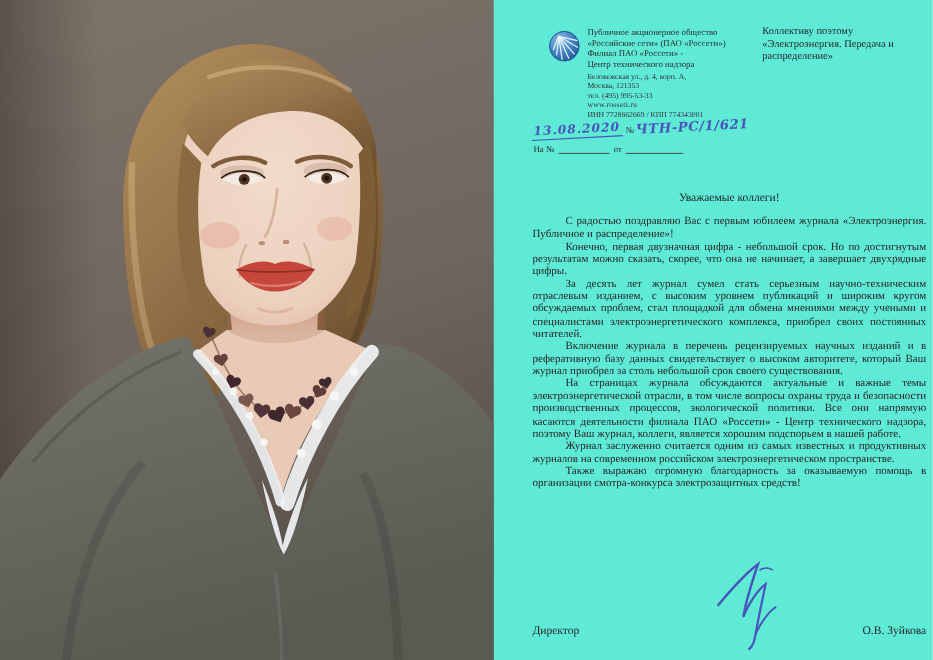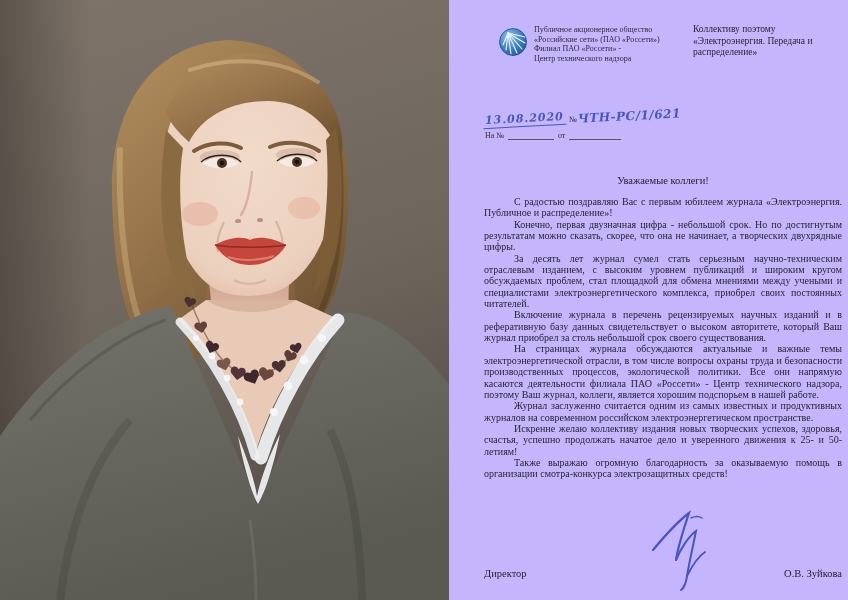--- a/index.html
+++ b/index.html
@@ -5,21 +5,21 @@
   * { margin:0; padding:0; box-sizing:border-box; }
   html,body { width:848px; height:600px; overflow:hidden; background:#fff; }
   #stage { position:relative; width:848px; height:600px; font-family:"Liberation Serif", serif; }
 
   
   #photo { position:absolute; left:0; top:0; width:449px; height:600px; }
   #photo svg { display:block; }
 
   
   #letter { position:absolute; left:449px; top:0; width:399px; height:600px;
-            background:#c4b5fd; color:#23232b; }
+            background:#5eead4; color:#23232b; }
   .abs { position:absolute; }
 
   .org-block { left:85px; top:25px; width:130px; font-size:8px; line-height:9.5px; color:#2c2c34; }
   .addr-block { left:85px; top:66px; width:130px; font-size:7px; line-height:8.4px; color:#33333b; }
   .addr-block .web { letter-spacing:.2px; }
   .recipient { left:244px; top:24px; width:150px; font-size:9.5px; line-height:11.6px; color:#26262e; }
 
   .logo-wrap { left:49px; top:27px; width:30px; height:30px; }
 
   .ref-line { left:34px; top:108px; width:260px; height:22px; white-space:nowrap; }
@@ -230,39 +230,45 @@
       <div>Филиал ПАО «Россети» -</div>
       <div>Центр технического надзора</div>
     </div>
 
     <div class="abs recipient">
       <div>Коллективу поэтому</div>
       <div>«Электроэнергия. Передача и</div>
       <div>распределение»</div>
     </div>
 
+    <div class="abs addr-block">
+      <div>Беловежская ул., д. 4, корп. А,</div>
+      <div>Москва, 121353</div>
+      <div>тел. (495) 995-53-33</div>
+      <div class="web">www.rosseti.ru</div>
+      <div>ИНН 7728662669 / КПП 774343001</div>
+    </div>
 
     <div class="abs ref-line">
       <span class="hand hand-date">13.08.2020</span><span class="no-sym">№</span><span class="hand hand-num">ЧТН-РС/1/621</span>
     </div>
 
     <div class="abs reply-line">
       <span>На №</span><span class="blank blank-1"></span><span>от</span><span class="blank blank-2"></span>
     </div>
 
     <div class="abs salutation">Уважаемые коллеги!</div>
 
     <div class="abs body-col">
       <p>С радостью поздравляю Вас с первым юбилеем журнала «Электроэнергия. Публичное и распределение»!</p>
-      <p>Конечно, первая двузначная цифра - небольшой срок. Но по достигнутым результатам можно сказать, скорее, что она не начинает, а творческих двухрядные цифры.</p>
+      <p>Конечно, первая двузначная цифра - небольшой срок. Но по достигнутым результатам можно сказать, скорее, что она не начинает, а завершает двухрядные цифры.</p>
       <p>За десять лет журнал сумел стать серьезным научно-техническим отраслевым изданием, с высоким уровнем публикаций и широким кругом обсуждаемых проблем, стал площадкой для обмена мнениями между учеными и специалистами электроэнергетического комплекса, приобрел своих постоянных читателей.</p>
       <p>Включение журнала в перечень рецензируемых научных изданий и в реферативную базу данных свидетельствует о высоком авторитете, который Ваш журнал приобрел за столь небольшой срок своего существования.</p>
       <p>На страницах журнала обсуждаются актуальные и важные темы электроэнергетической отрасли, в том числе вопросы охраны труда и безопасности производственных процессов, экологической политики. Все они напрямую касаются деятельности филиала ПАО «Россети» - Центр технического надзора, поэтому Ваш журнал, коллеги, является хорошим подспорьем в нашей работе.</p>
       <p>Журнал заслуженно считается одним из самых известных и продуктивных журналов на современном российском электроэнергетическом пространстве.</p>
-      <p>Искренне желаю коллективу издания новых творческих успехов, здоровья, счастья, успешно продолжать начатое дело и уверенного движения к 25- и 50-летиям!</p>
       <p>Также выражаю огромную благодарность за оказываемую помощь в организации смотра-конкурса электрозащитных средств!</p>
     </div>
 
     <div class="abs signature-wrap">
       <svg width="80" height="85" viewBox="0 0 80 85" xmlns="http://www.w3.org/2000/svg">
         <g stroke="#4656bb" fill="none" stroke-linecap="round">
           <path d="M6,42 C16,30 30,14 42,5 C37,20 31,38 29,52" stroke-width="2.2"></path>
           <path d="M29,52 C34,40 42,28 49,23 C46,38 42,56 40,68 C39,75 37,80 34,82" stroke-width="2"></path>
           <path d="M40,68 C45,58 52,48 58,44" stroke-width="1.8"></path>
           <path d="M44,10 C48,8 52,8 55,10" stroke-width="1.4"></path>

